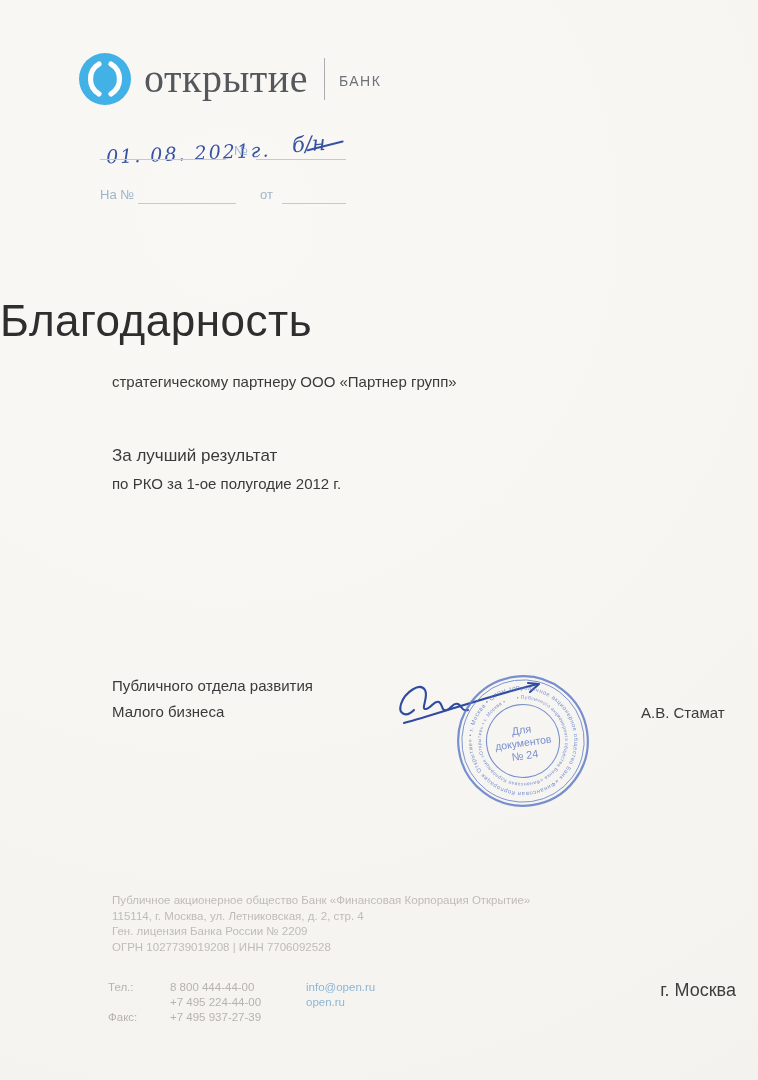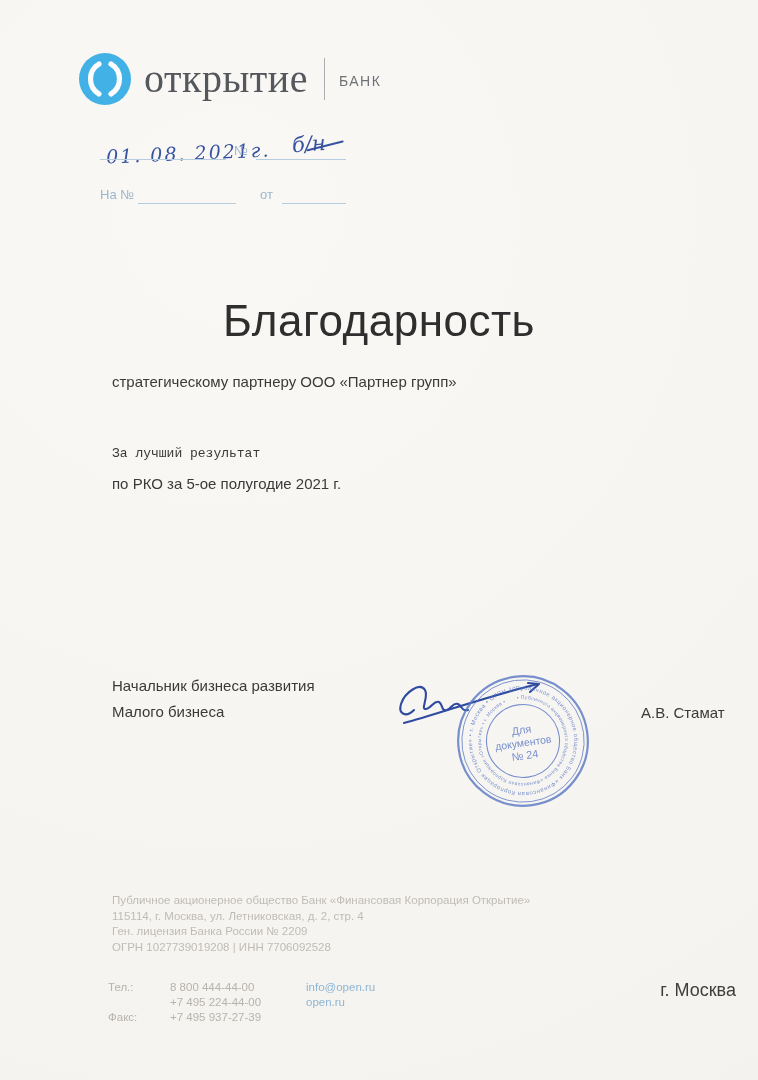--- a/index.html
+++ b/index.html
@@ -50,24 +50,24 @@
   .line-b  { left: 156px; width: 90px; }
   .row2 { margin-top: 14px; }
   .lbl-na  { position: absolute; left: 0; bottom: 2px; }
   .lbl-ot  { position: absolute; left: 160px; bottom: 2px; }
   .line-c  { left: 38px; width: 98px; }
   .line-d  { left: 182px; width: 64px; }
 
   
   .title {
     position: absolute; left: 0; width: 758px; top: 296px;
-    text-align: center; font-size: 44px; color: #2e2e2e; letter-spacing: 0.5px;
+    text-align: left; font-size: 44px; color: #2e2e2e; letter-spacing: 0.5px;
   }
   .recipient { position: absolute; left: 112px; top: 373px; font-size: 15px; color: #3a3a3a; }
-  .result-1  { position: absolute; left: 112px; top: 446px; font-size: 13px; color: #3a3a3a; font-family: Liberation Mono, monospace; }
+  .result-1  { position: absolute; left: 112px; top: 446px; font-size: 17px; color: #3a3a3a; }
   .result-2  { position: absolute; left: 112px; top: 475px; font-size: 15px; color: #3a3a3a; }
 
   
   .position-1 { position: absolute; left: 112px; top: 677px; font-size: 15px; }
   .position-2 { position: absolute; left: 112px; top: 703px; font-size: 15px; }
   .sig { position: absolute; left: 392px; top: 666px; width: 170px; height: 70px; }
   .signer-name { position: absolute; left: 641px; top: 704px; font-size: 15px; color: #3a3a3a; }
   .stamp { position: absolute; left: 450px; top: 668px; width: 146px; height: 146px; opacity: 0.82; transform: rotate(-8deg); }
 
   
@@ -106,23 +106,23 @@
       <span class="u-line line-c"></span>
       <span class="ref-label lbl-ot">от</span>
       <span class="u-line line-d"></span>
     </div>
   </div>
 
   <div class="title">Благодарность</div>
 
   <div class="recipient">стратегическому партнеру ООО «Партнер групп»</div>
   <div class="result-1">За лучший результат</div>
-  <div class="result-2">по РКО за 5-ое полугодие 2021 г.</div>
+  <div class="result-2">по РКО за 1-ое полугодие 2012 г.</div>
 
-  <div class="position-1">Начальник бизнеса развития</div>
+  <div class="position-1">Публичного отдела развития</div>
   <div class="position-2">Малого бизнеса</div>
 
   <svg class="sig" viewBox="0 0 170 70">
     <g stroke="#2f4ba0" stroke-width="2.1" fill="none" stroke-linecap="round" stroke-linejoin="round">
       <path d="M22 44 C14 52 6 48 9 38 C13 26 28 16 33 24 C37 31 28 44 34 43 C40 42 42 34 47 36 C51 38 49 46 55 44 C60 42 61 36 66 38 C70 40 70 46 76 44"></path>
       <path d="M12 57 C40 50 90 32 138 20 L146 18"></path>
       <path d="M138 26 L147 18 L136 17"></path>
     </g>
   </svg>
 

